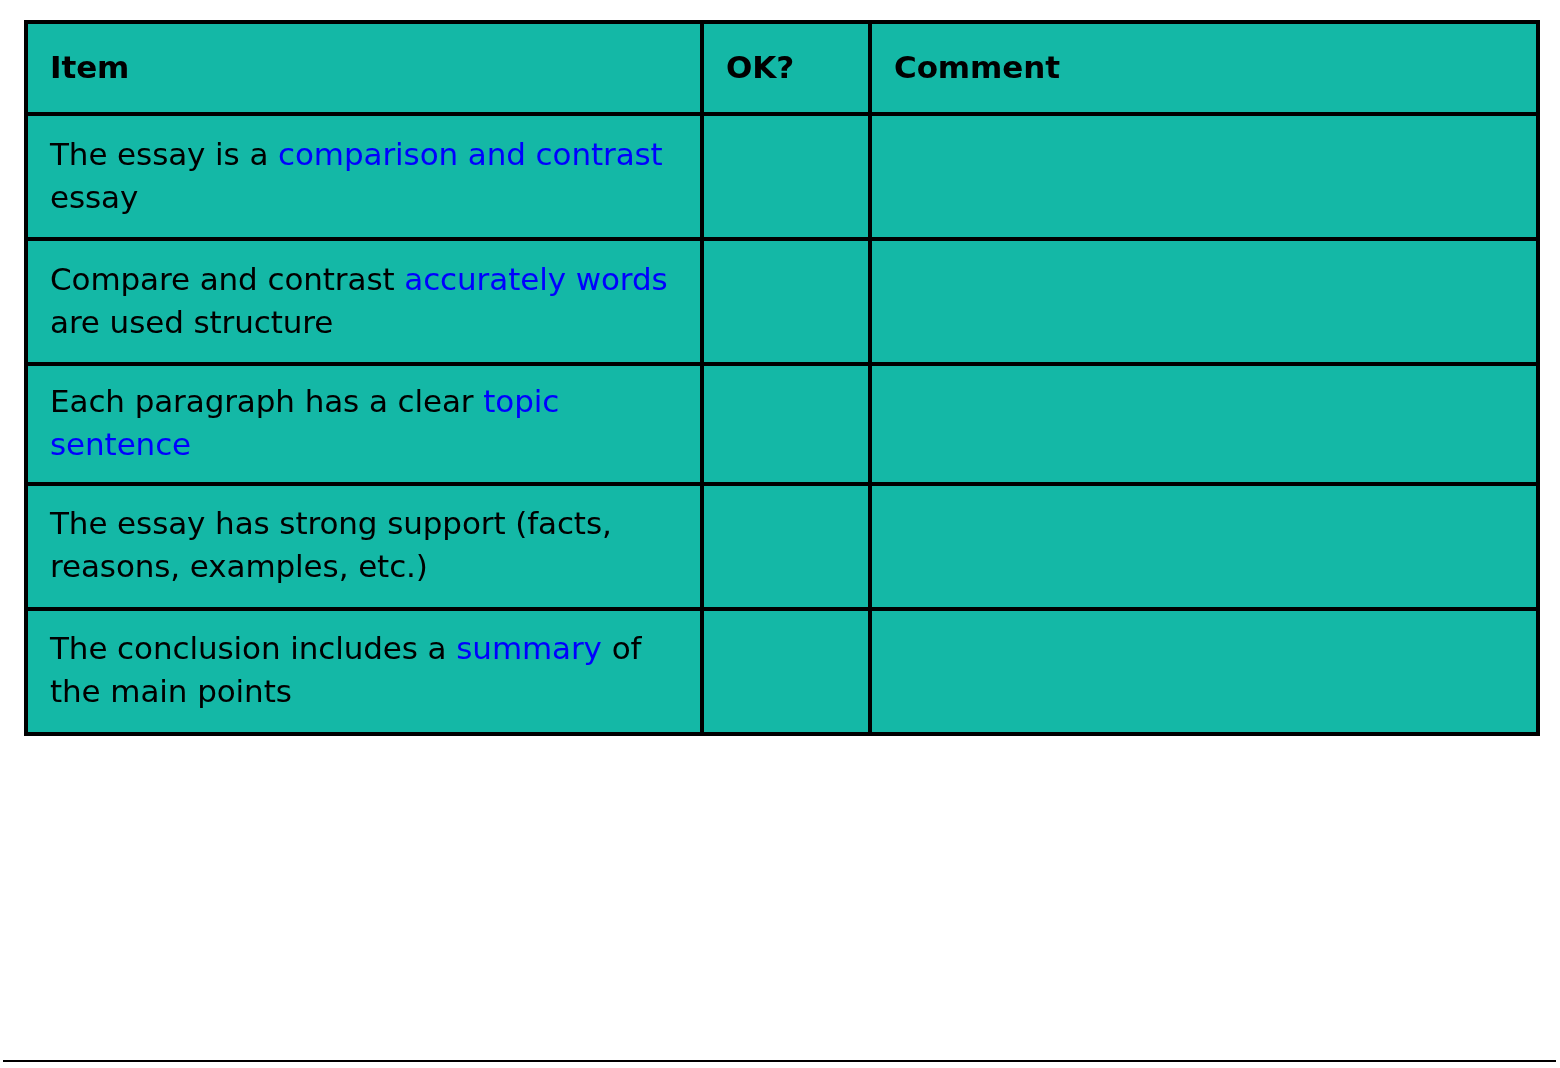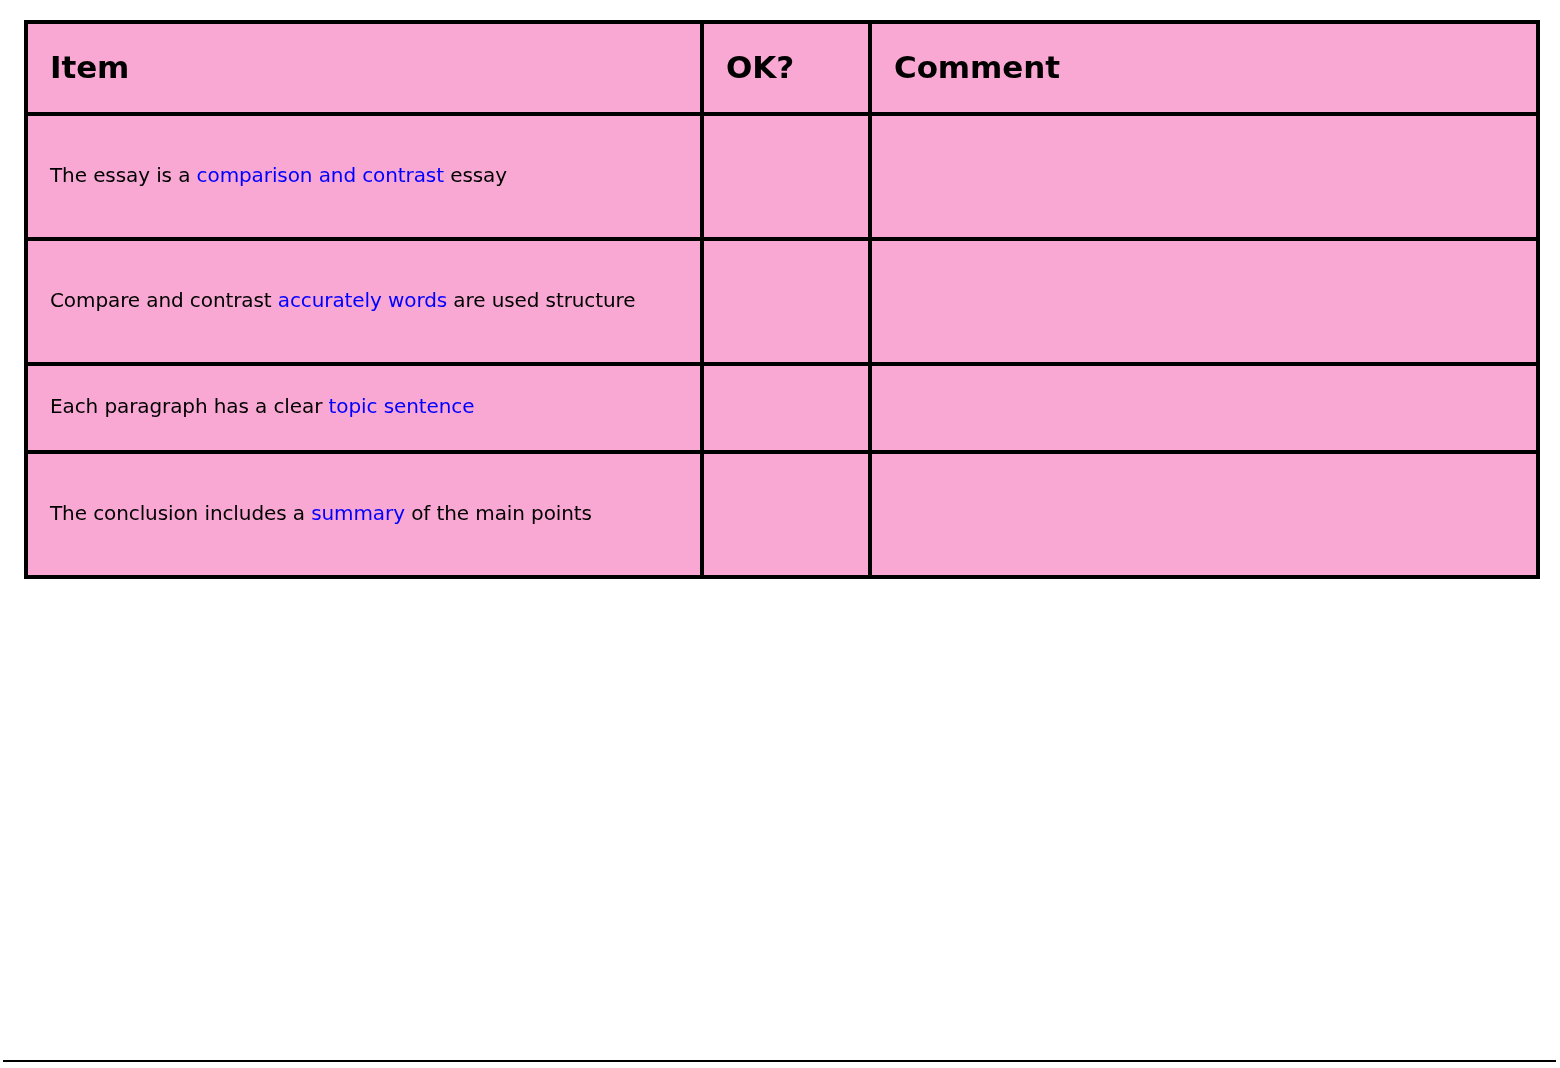--- a/index.html
+++ b/index.html
@@ -33,30 +33,30 @@
     border-collapse: collapse;
     table-layout: fixed;
     background: #ffffff;
   }
 
   .checklist-table td,
   .checklist-table th {
     border: 4px solid #000000;
     padding: 0;
     vertical-align: middle;
-    background: #f9a8d4;
+    background: #14b8a6;
   }
 
   .col-item   { width: 676px; }
   .col-ok     { width: 168px; }
   .col-comment{ width: 668px; }
 
   .cell-pad {
     padding: 14px 18px 16px 22px;
-    font-size: 20px;
+    font-size: 31px;
     line-height: 1.38;
     letter-spacing: -0.1px;
   }
 
   thead th .cell-pad {
     font-weight: bold;
     font-size: 31px;
     padding-top: 16px;
     padding-bottom: 18px;
     text-align: left;
@@ -137,20 +137,31 @@
           </td>
           <td>
             <div class="cell-pad empty-cell"></div>
           </td>
           <td>
             <div class="cell-pad empty-cell"></div>
           </td>
         </tr>
         <tr class="two-line">
           <td>
+            <div class="cell-pad"><span>The essay has strong support (facts, reasons, examples, etc.)</span></div>
+          </td>
+          <td>
+            <div class="cell-pad empty-cell"></div>
+          </td>
+          <td>
+            <div class="cell-pad empty-cell"></div>
+          </td>
+        </tr>
+        <tr class="two-line">
+          <td>
             <div class="cell-pad"><span>The conclusion includes a </span><span class="term">summary</span><span> of the main points</span></div>
           </td>
           <td>
             <div class="cell-pad empty-cell"></div>
           </td>
           <td>
             <div class="cell-pad empty-cell"></div>
           </td>
         </tr>
       </tbody>

